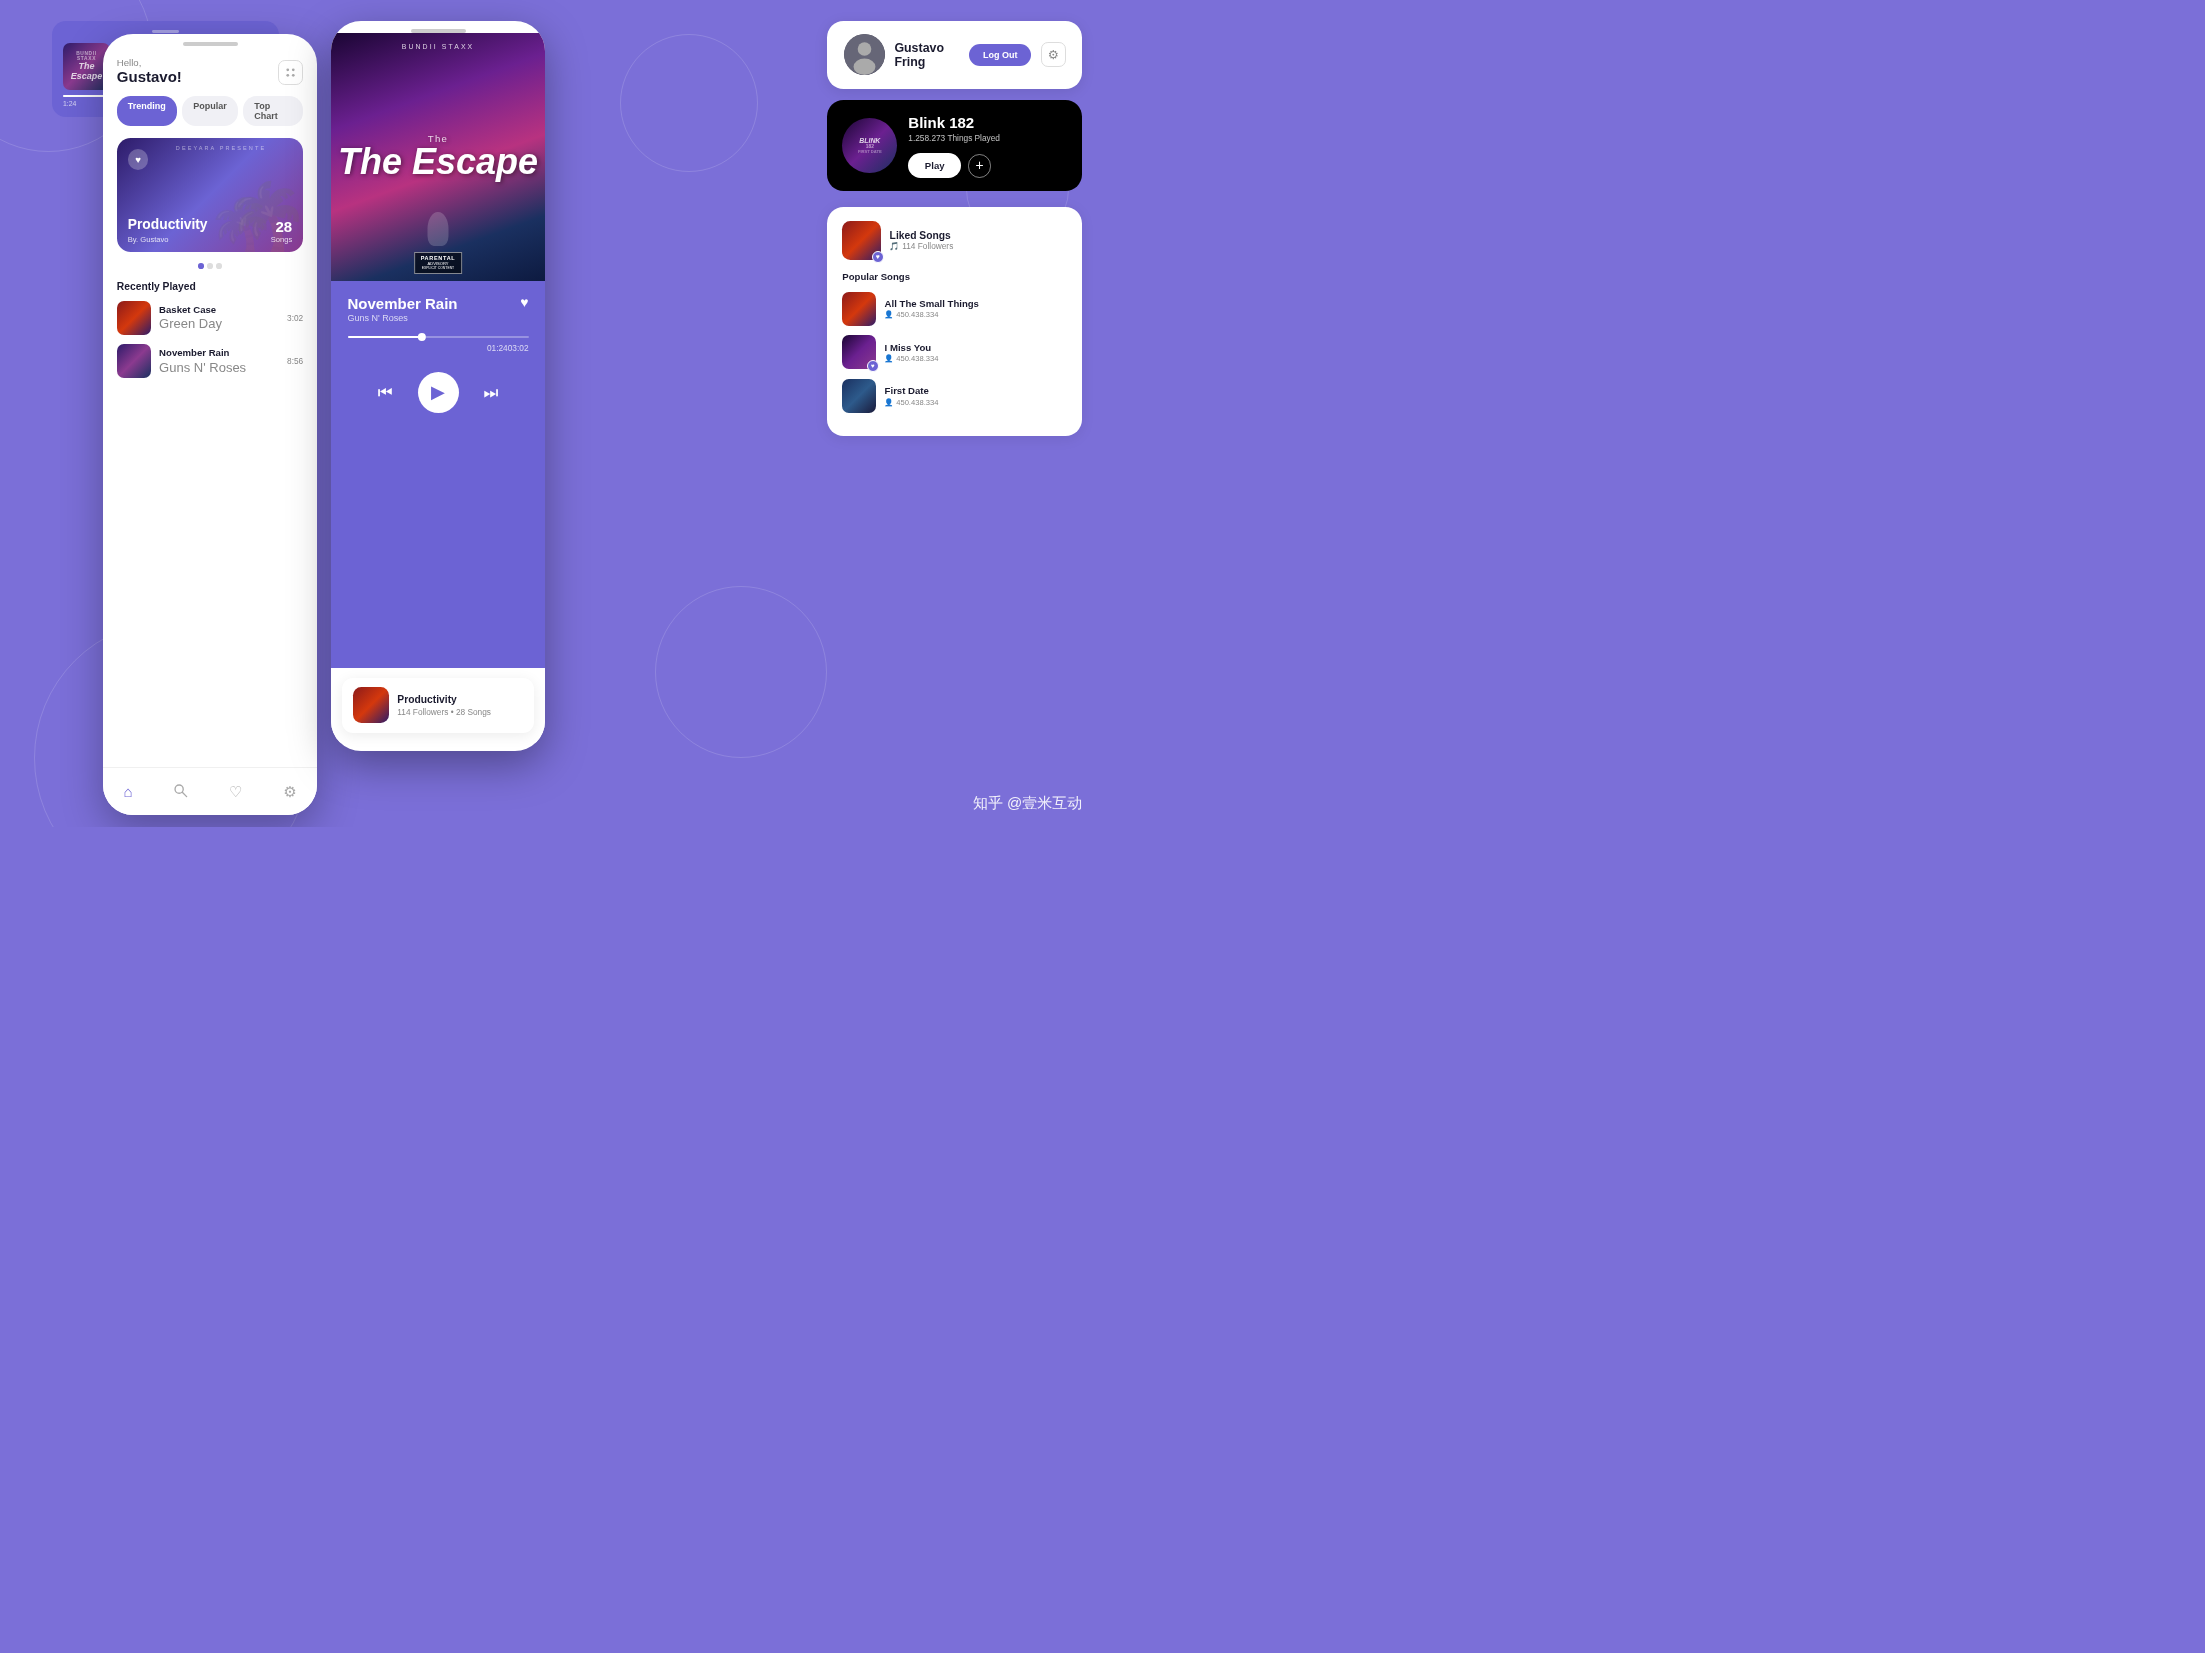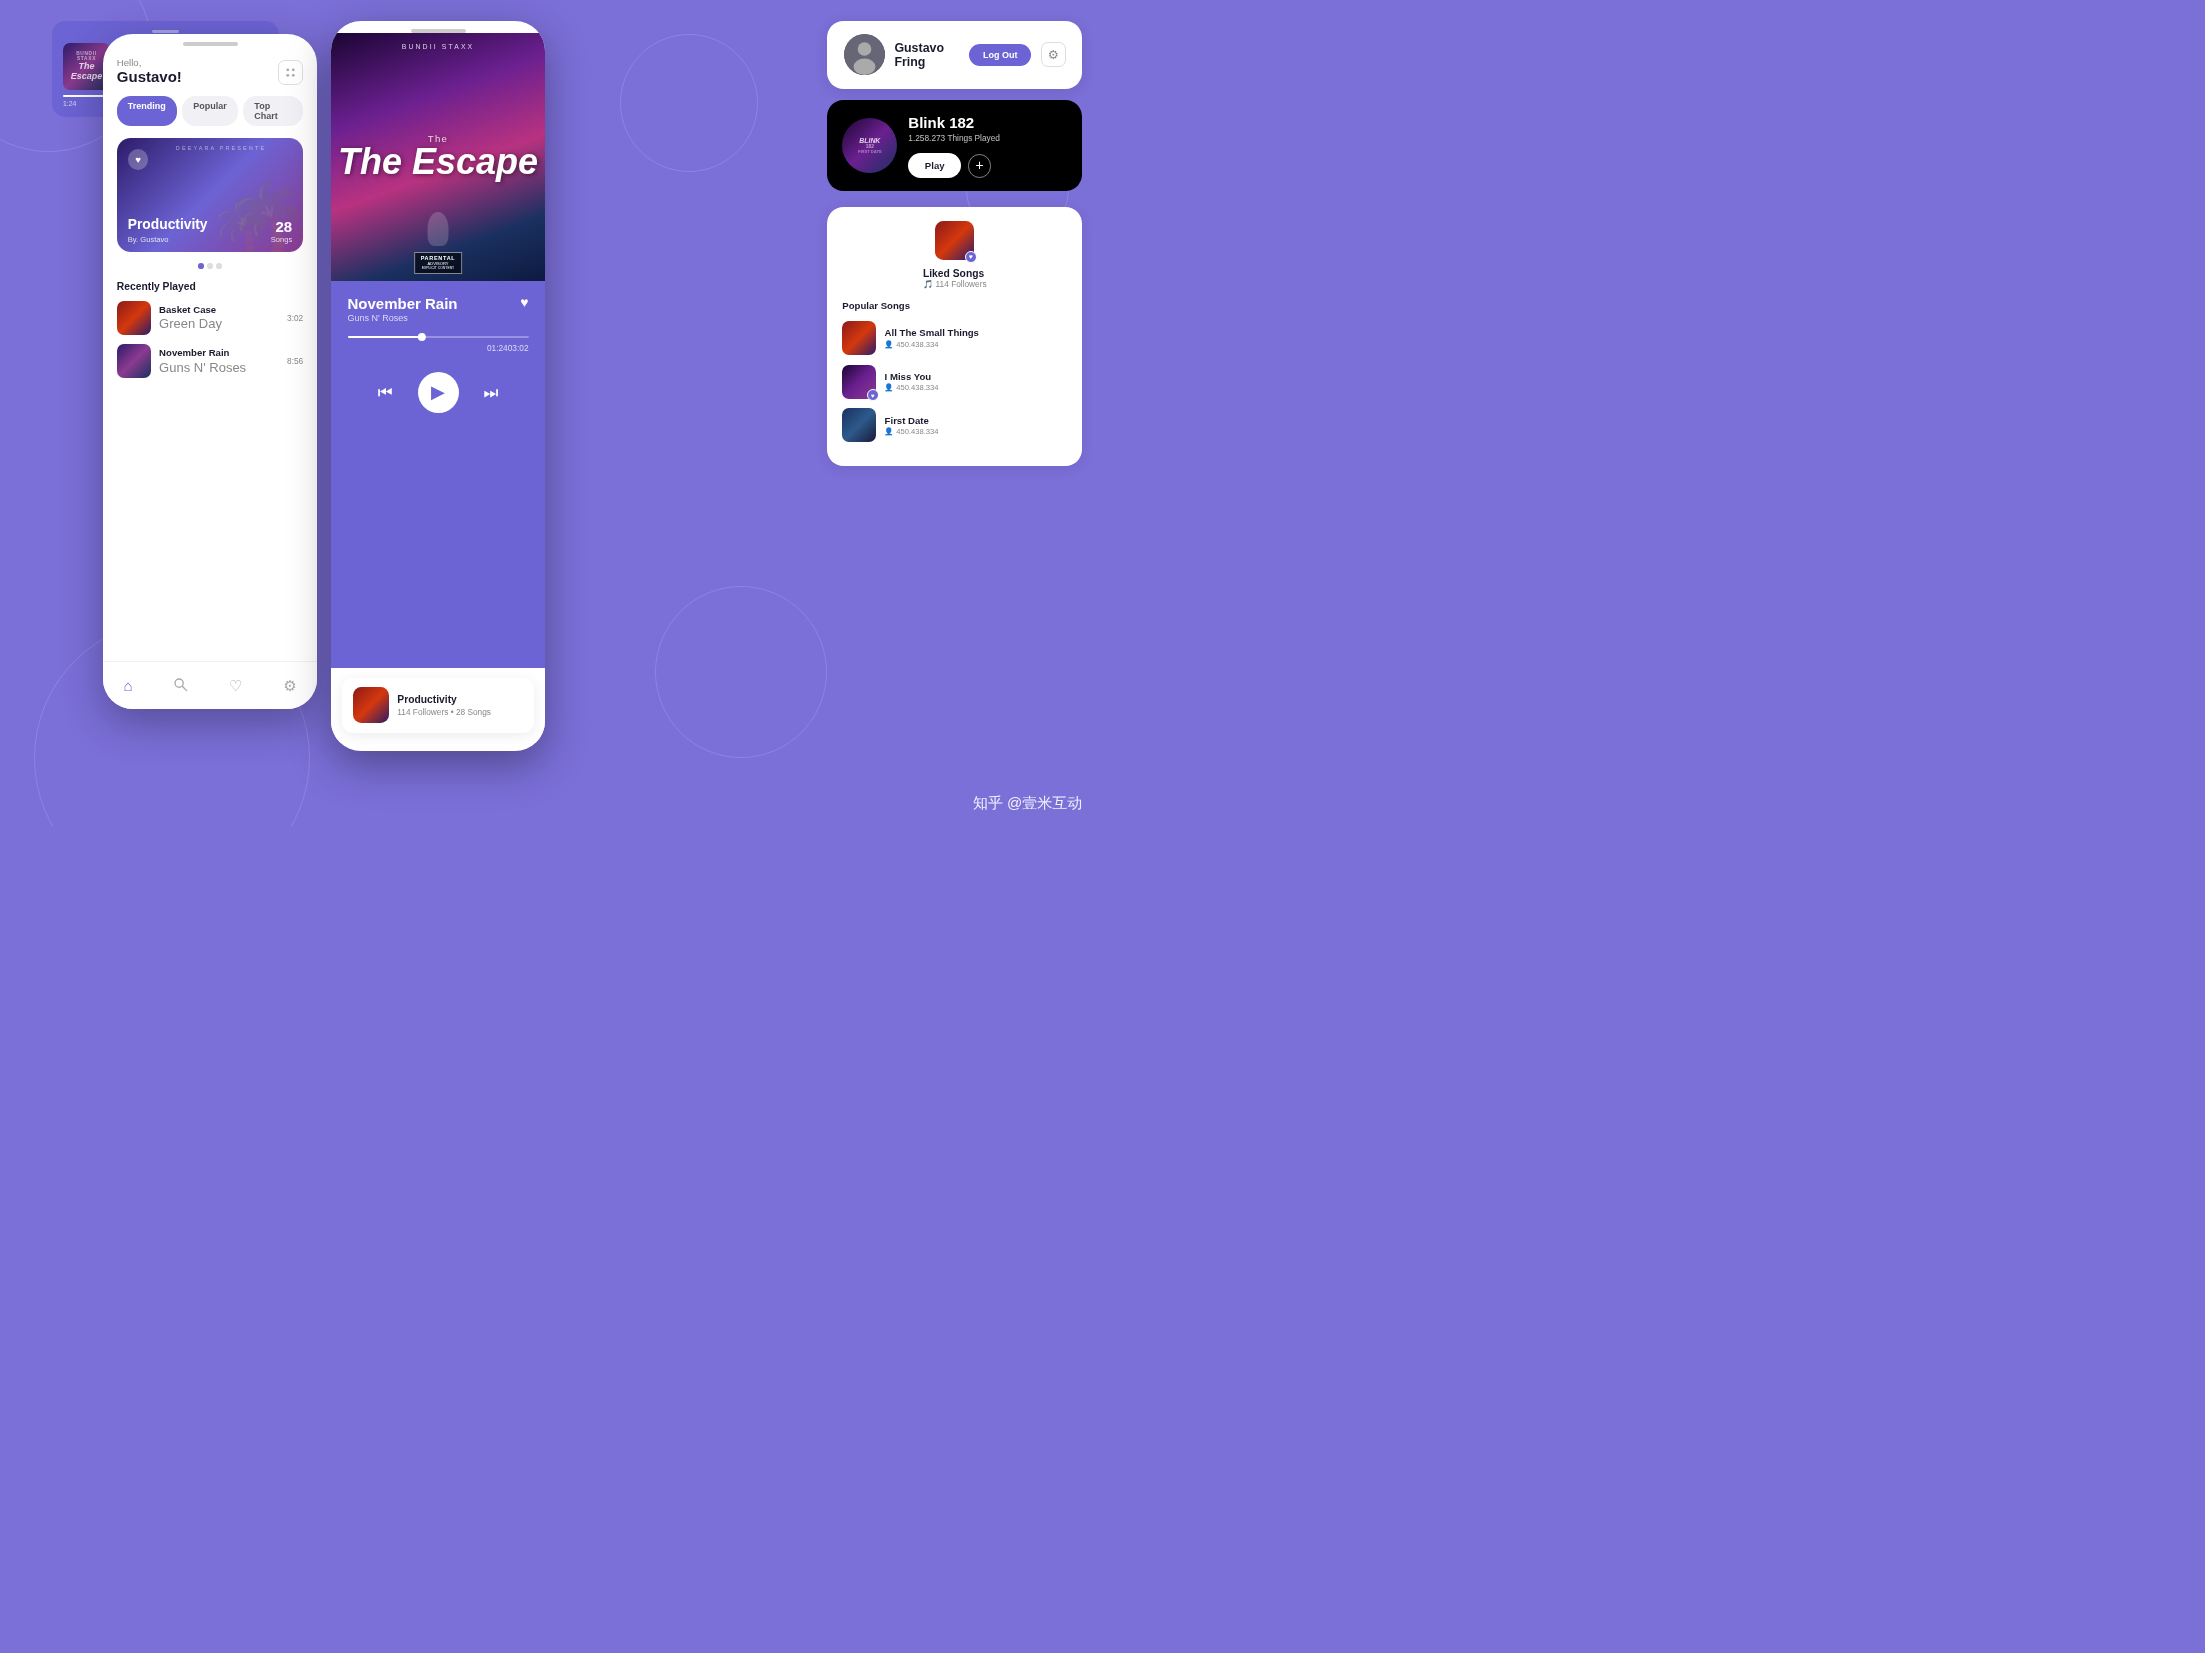--- a/index.html
+++ b/index.html
@@ -103,21 +103,21 @@
       border-radius: 1.4px;
       margin: 0 auto 4.1px;
     }
 
     
     .phone-main {
       position: absolute;
       top: 34px;
       left: 103px;
       width: 214px;
-      height: 675px;
+      height: 781px;
       background: white;
       border-radius: 30px;
       overflow: hidden;
       box-shadow: 0 13.8px 41px rgba(0,0,0,0.3);
     }
     .phone-notch {
       width: 55px;
       height: 4.1px;
       background: #ccc;
       border-radius: 2.1px;
@@ -599,21 +599,20 @@
       background: white;
       border-radius: 16.5px;
       padding: 13.8px 15px;
       box-shadow: 0 2.8px 13.8px rgba(0,0,0,0.08);
     }
     .liked-songs-item {
       display: flex;
       align-items: center;
       gap: 8.3px;
       margin-bottom: 11px;
-      flex-direction: column;
     }
     .liked-thumb {
       width: 39px;
       height: 39px;
       border-radius: 8.3px;
       background: linear-gradient(135deg, #2d1b69, #8B3A8F);
       flex-shrink: 0;
       position: relative;
       display: flex;
       align-items: center;

